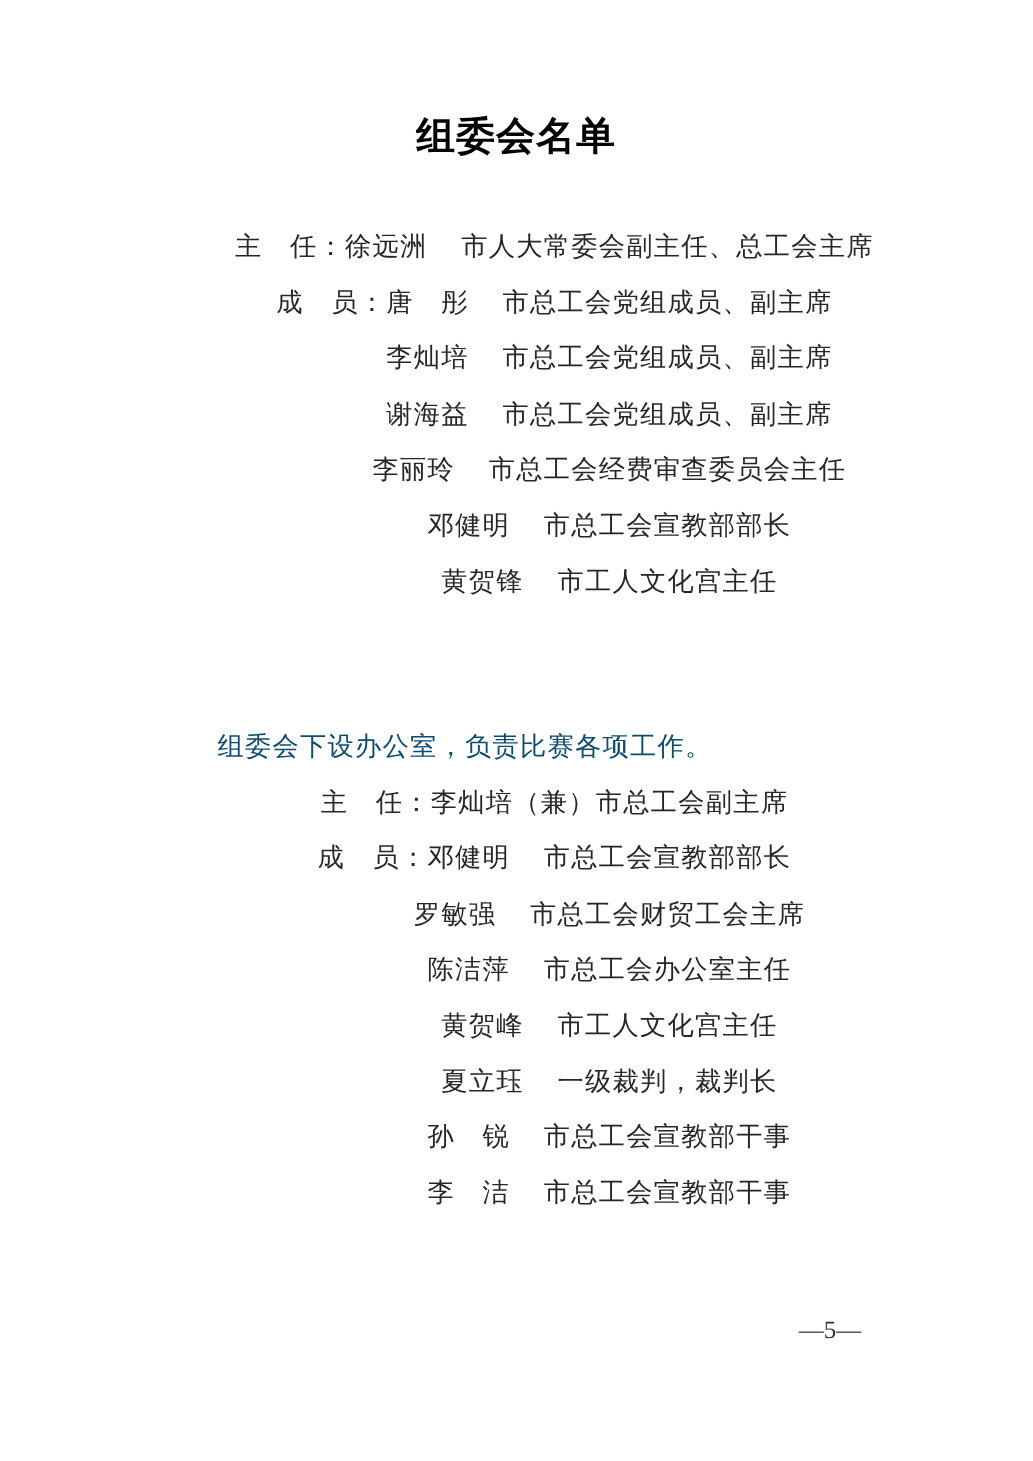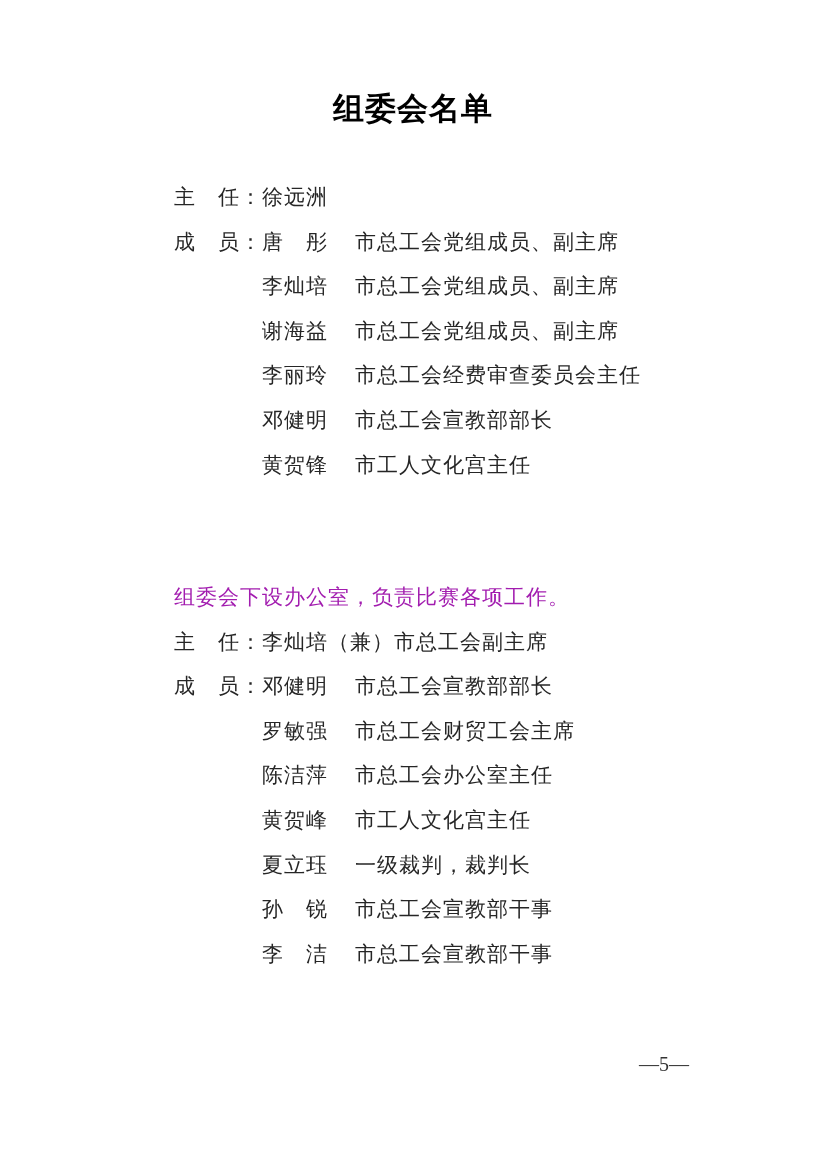--- a/index.html
+++ b/index.html
@@ -35,28 +35,29 @@
   .section-2 { top: 586px; }
   .row {
     display: flex;
     align-items: baseline;
     font-size: 21px;
     line-height: 22px;
     letter-spacing: 1px;
     white-space: pre;
     margin-bottom: 22.6px;
     color: #262626;
+    justify-content: center;
   }
   .intro {
     font-size: 21px;
     line-height: 22px;
     letter-spacing: 1px;
     white-space: pre;
     margin-bottom: 22.6px;
-    color: #a21caf;
+    color: #0c4a6e;
   }
   .role-label { flex: 0 0 88px; width: 88px; }
   .member-name { flex: 0 0 auto; min-width: 93px; }
   .member-title { flex: 0 0 auto; }
   .page-number {
     position: absolute;
     top: 1052px;
     right: 84px;
     font-size: 20px;
     line-height: 24px;
@@ -68,20 +69,21 @@
 <body>
 
 <div class="page">
 
   <div class="doc-title">组委会名单</div>
 
   <div class="section section-1">
     <div class="row">
       <span class="role-label">主　任：</span>
       <span class="member-name">徐远洲</span>
+      <span class="member-title">市人大常委会副主任、总工会主席</span>
     </div>
     <div class="row">
       <span class="role-label">成　员：</span>
       <span class="member-name">唐　彤</span>
       <span class="member-title">市总工会党组成员、副主席</span>
     </div>
     <div class="row">
       <span class="role-label"></span>
       <span class="member-name">李灿培</span>
       <span class="member-title">市总工会党组成员、副主席</span>

